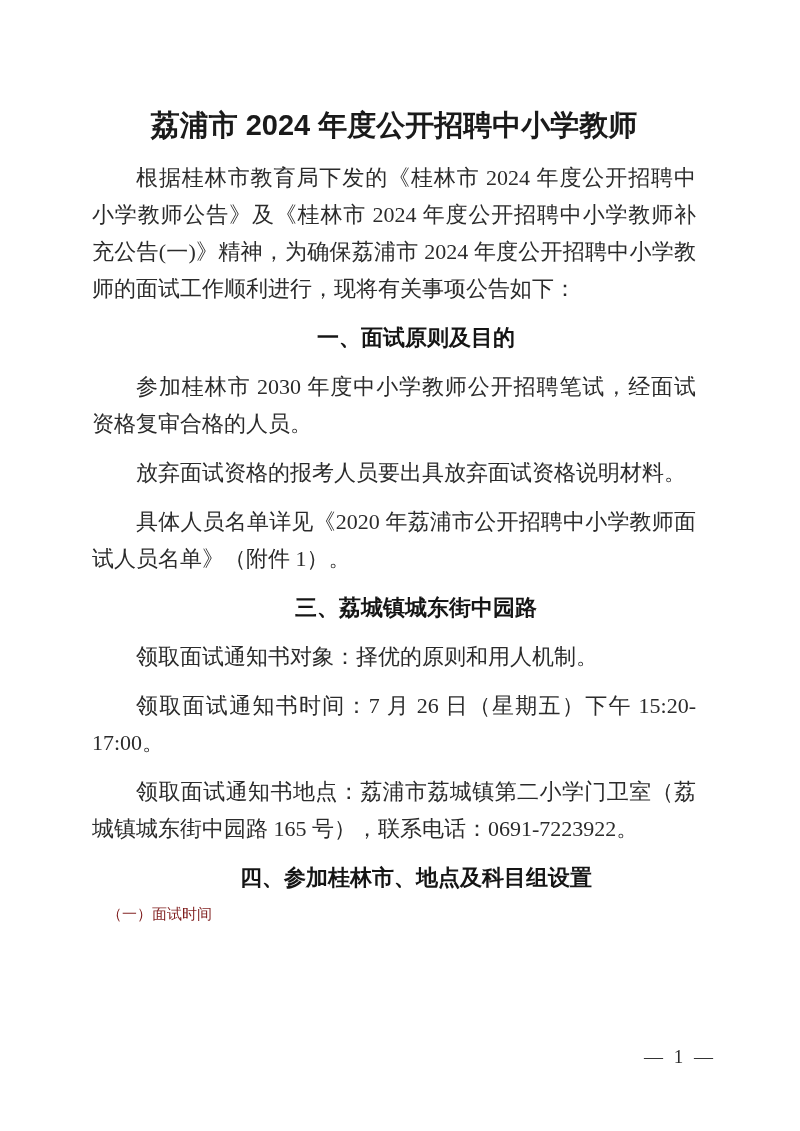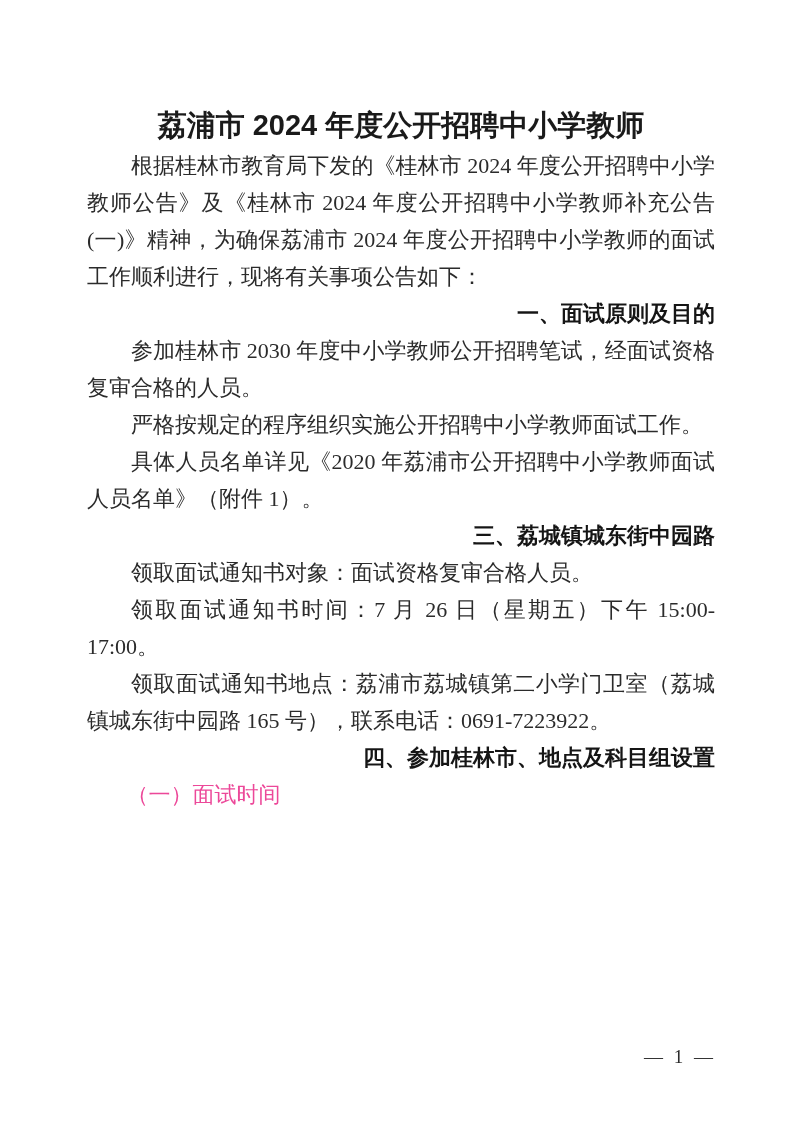--- a/index.html
+++ b/index.html
@@ -10,65 +10,65 @@
   .page {
     position: relative;
     width: 800px;
     height: 1131px;
     background: #ffffff;
     overflow: hidden;
     color: #222222;
   }
   .content {
     position: absolute;
-    left: 87px;
+    left: 80px;
     top: 0;
     width: 628px;
   }
   .title {
     margin: 103px 0 0 0;
     text-align: center;
     font-family: "Liberation Sans", sans-serif;
     font-weight: 700;
     font-size: 29px;
     line-height: 44px;
     color: #1a1a1a;
   }
   .title-line {
     display: block;
   }
   .intro {
     margin-top: 31px;
   }
   .body-p {
-    margin: 0;
+    margin: 12px;
     font-family: "Liberation Serif", serif;
     font-size: 22px;
     line-height: 37px;
     text-align: justify;
     text-indent: 2em;
     color: #2b2b2b;
   }
   .heading {
     margin: 0;
     font-family: "Liberation Sans", sans-serif;
     font-weight: 700;
     font-size: 22px;
     line-height: 37px;
     text-indent: 2em;
-    text-align: right;
+    text-align: center;
     color: #151515;
   }
   .sub-heading {
     margin: 0;
     font-family: "Liberation Serif", serif;
-    font-size: 22px;
+    font-size: 15px;
     line-height: 37px;
     text-indent: 1.8em;
-    color: #ec4899;
+    color: #7f1d1d;
   }
   .page-number {
     position: absolute;
     right: 84px;
     top: 1046px;
     font-family: "Liberation Serif", serif;
     font-size: 19px;
     letter-spacing: 3px;
     color: #2b2b2b;
   }
@@ -81,26 +81,26 @@
 
     <h1 class="title">
       <span class="title-line">荔浦市 2024 年度公开招聘中小学教师</span>
     </h1>
 
     <p class="body-p intro">根据桂林市教育局下发的《桂林市 2024 年度公开招聘中小学教师公告》及《桂林市 2024 年度公开招聘中小学教师补充公告(一)》精神，为确保荔浦市 2024 年度公开招聘中小学教师的面试工作顺利进行，现将有关事项公告如下：</p>
 
     <h2 class="heading">一、面试原则及目的</h2>
 
     <p class="body-p">参加桂林市 2030 年度中小学教师公开招聘笔试，经面试资格复审合格的人员。</p>
-    <p class="body-p">严格按规定的程序组织实施公开招聘中小学教师面试工作。</p>
+    <p class="body-p">放弃面试资格的报考人员要出具放弃面试资格说明材料。</p>
     <p class="body-p">具体人员名单详见《2020 年荔浦市公开招聘中小学教师面试人员名单》（附件 1）。</p>
 
     <h2 class="heading">三、荔城镇城东街中园路</h2>
-    <p class="body-p">领取面试通知书对象：面试资格复审合格人员。</p>
-    <p class="body-p">领取面试通知书时间：7 月 26 日（星期五）下午 15:00-17:00。</p>
+    <p class="body-p">领取面试通知书对象：择优的原则和用人机制。</p>
+    <p class="body-p">领取面试通知书时间：7 月 26 日（星期五）下午 15:20-17:00。</p>
     <p class="body-p">领取面试通知书地点：荔浦市荔城镇第二小学门卫室（荔城镇城东街中园路 165 号），联系电话：0691-7223922。</p>
 
     <h2 class="heading">四、参加桂林市、地点及科目组设置</h2>
     <p class="sub-heading">（一）面试时间</p>
 
   </div>
 
   <div class="page-number">— 1 —</div>
 </div>
 

